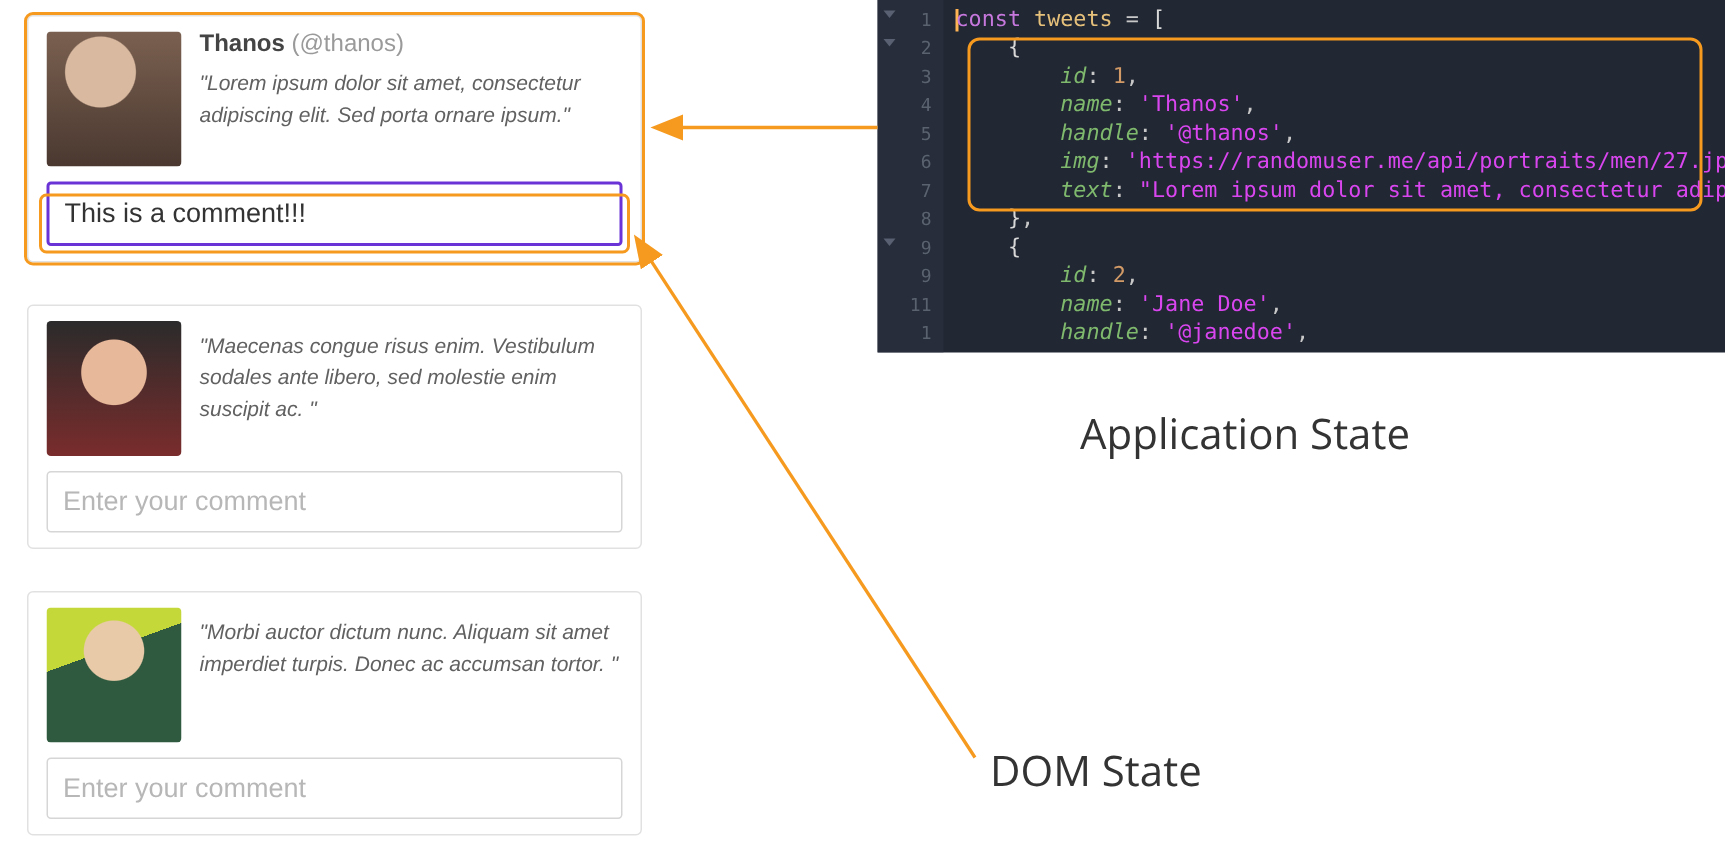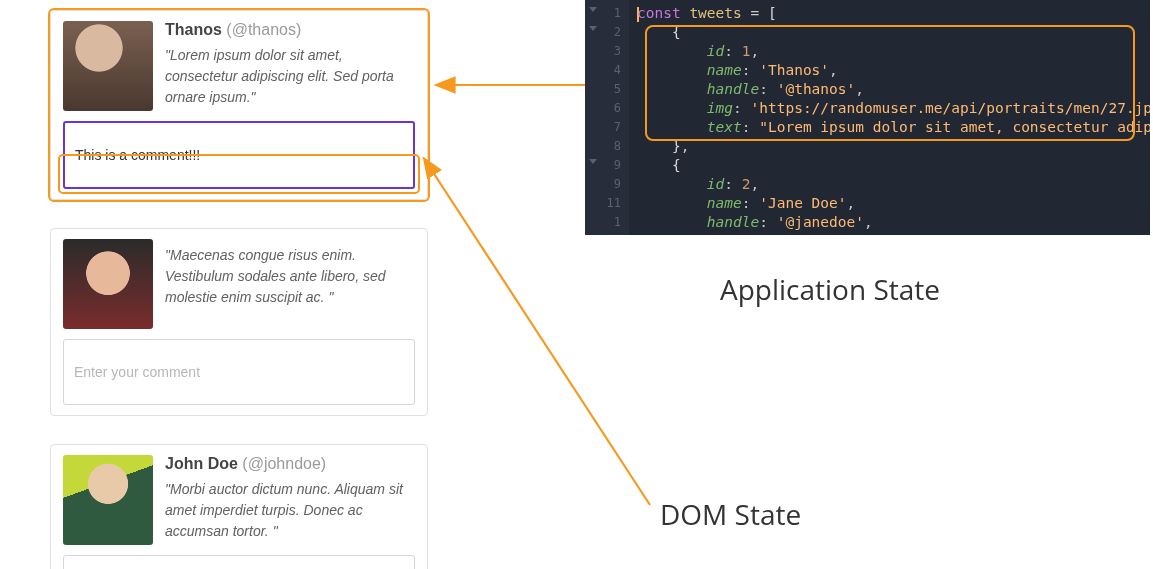--- a/index.html
+++ b/index.html
@@ -18,21 +18,20 @@
     left: 18px;
     top: 10px;
     width: 410px;
   }
   .tweet-card {
     border: 1px solid #e1e1e1;
     border-radius: 4px;
     padding: 10px 12px 10px 12px;
     margin-bottom: 28px;
     background: #fff;
-    margin-left: 32px;
   }
   .tweet-body {
     display: flex;
     gap: 12px;
     margin-bottom: 10px;
   }
   .avatar {
     width: 90px;
     height: 90px;
     border-radius: 3px;
@@ -55,22 +54,22 @@
     margin-top: 6px;
     font-style: italic;
     font-size: 14px;
     line-height: 1.5;
     color: #616161;
   }
   .comment-input {
     width: 100%;
     border: 1px solid #d6d6d6;
     border-radius: 3px;
-    padding: 24px 10px;
-    font-size: 14px;
+    padding: 9px 10px;
+    font-size: 18px;
     color: #444;
     outline: none;
   }
   .comment-input::placeholder { color: #b7b7b7; }
   .comment-input.active {
     border: 2px solid #6a33d6;
     color: #333;
   }
 
   
@@ -112,21 +111,21 @@
     width:0;height:0;border-left:4px solid transparent;border-right:4px solid transparent;border-top:5px solid #586071;
   }
   .code-lines { position:absolute; left:52px; top:4px; right:0; white-space:pre; }
   .code-lines div { height:19px; }
   .kw   { color:#c678dd; }
   .var  { color:#e5c07b; }
   .eq   { color:#c8c8c8; }
   .br   { color:#d8d8d8; }
   .key  { color:#7fb96d;font-style:italic; }
   .num  { color:#d19a66; }
-  .str  { color:#fdba74; }
+  .str  { color:#d946ef; }
   .punc { color:#c8c8c8; }
   .cursor-mark { border-left:2px solid #ffb454; display:inline-block; height:15px; vertical-align:middle; margin-right:-2px;}
 
   .code-hl-outline {
     position:absolute;
     left:60px; top:25px; width:490px; height:116px;
     border:2px solid #f59a1f; border-radius:8px;
     pointer-events:none;
   }
 
@@ -179,24 +178,20 @@
         <div class="tweet-content">"Maecenas congue risus enim. Vestibulum sodales ante libero, sed molestie enim suscipit ac. "</div>
       </div>
     </div>
     <input class="comment-input" placeholder="Enter your comment" style="">
   </div>
 
   <div class="tweet-card">
     <div class="tweet-body">
       <div class="avatar av3"></div>
       <div class="tweet-text">
-        <div>
-          <span class="tweet-name">John Doe</span>
-          <span class="tweet-handle">(@johndoe)</span>
-        </div>
         <div class="tweet-content">"Morbi auctor dictum nunc. Aliquam sit amet imperdiet turpis. Donec ac accumsan tortor. "</div>
       </div>
     </div>
     <input class="comment-input" placeholder="Enter your comment" style="">
   </div>
 
 </div>
 
 <div class="code-pane">
   <div class="code-gutter" id="gutter">

